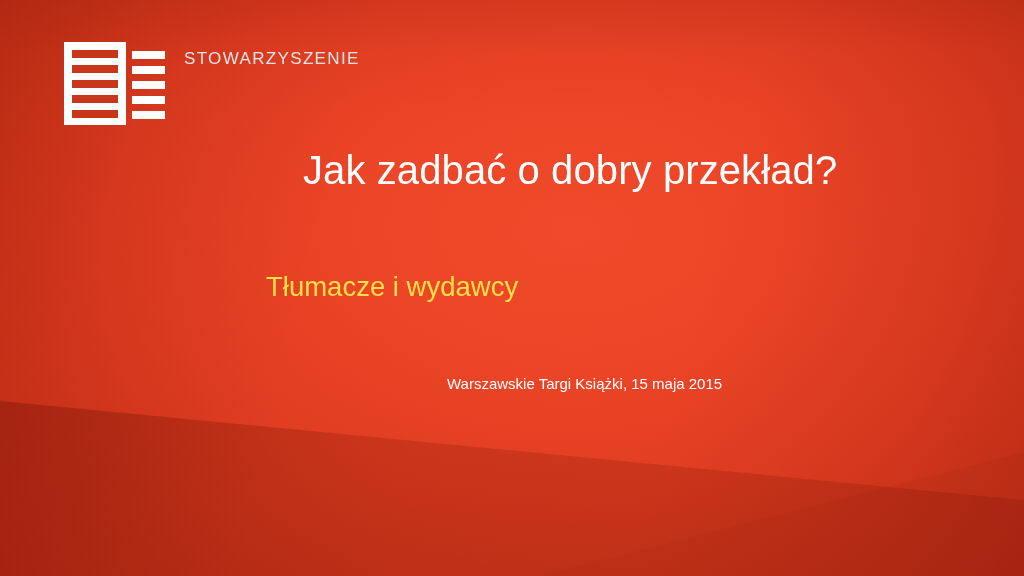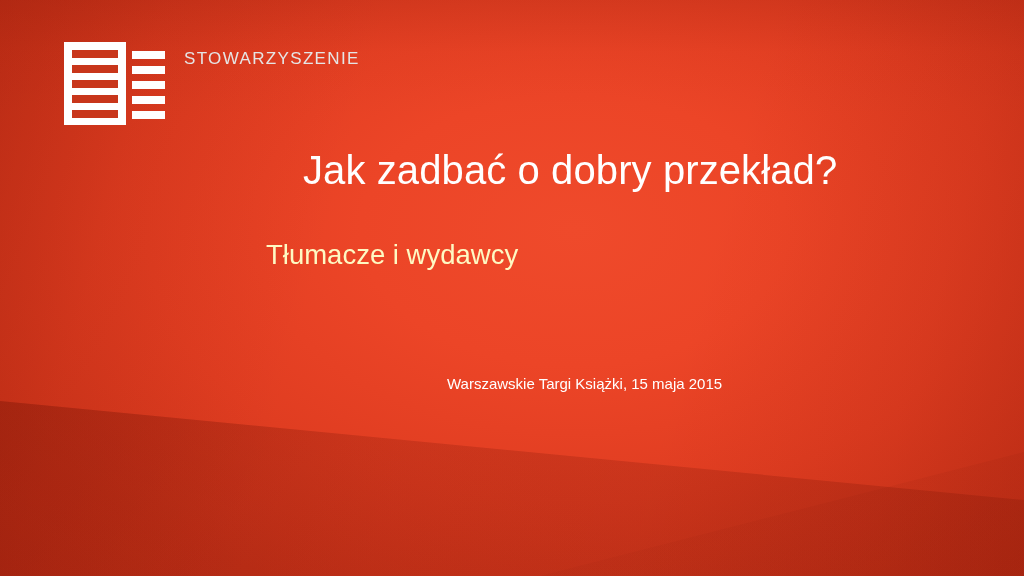--- a/index.html
+++ b/index.html
@@ -142,22 +142,22 @@
     font-size: 40px;
     line-height: 48px;
     font-weight: 400;
     letter-spacing: 0.1px;
     white-space: nowrap;
     margin-left: 35px;
   }
   .slide-subtitle {
     position: absolute;
     left: 266px;
-    top: 236px;
-    color: #fef9c3;
+    top: 268px;
+    color: #fde047;
     font-size: 27.5px;
     line-height: 37px;
     font-weight: 400;
     white-space: nowrap;
   }
   .slide-footnote {
     position: absolute;
     left: 447px;
     top: 371px;
     color: #ffffff;

